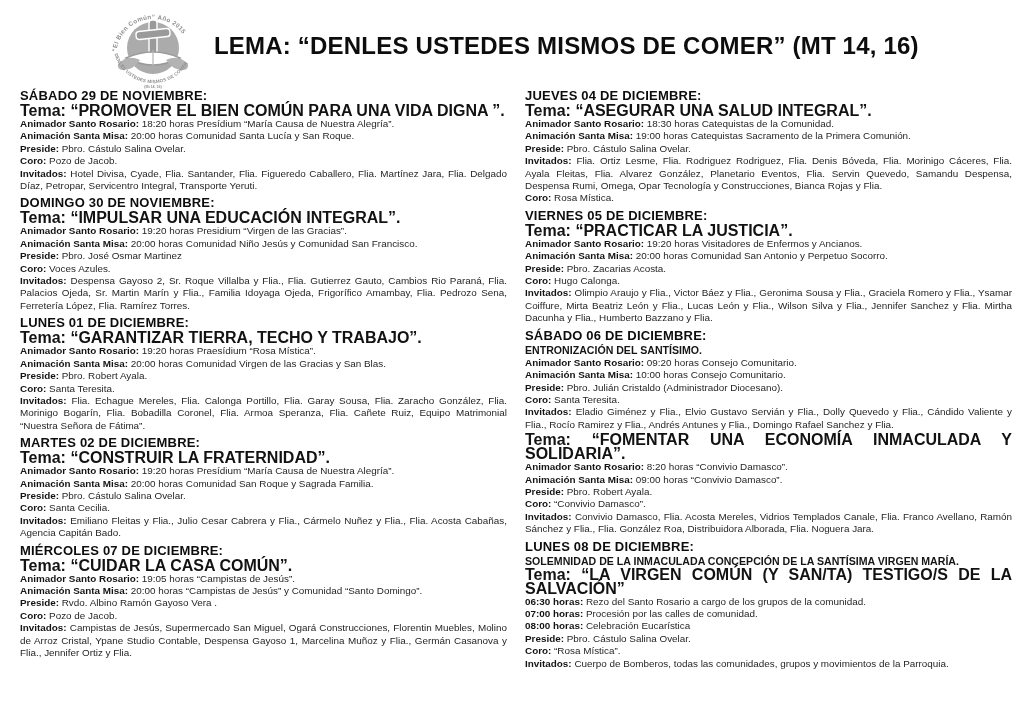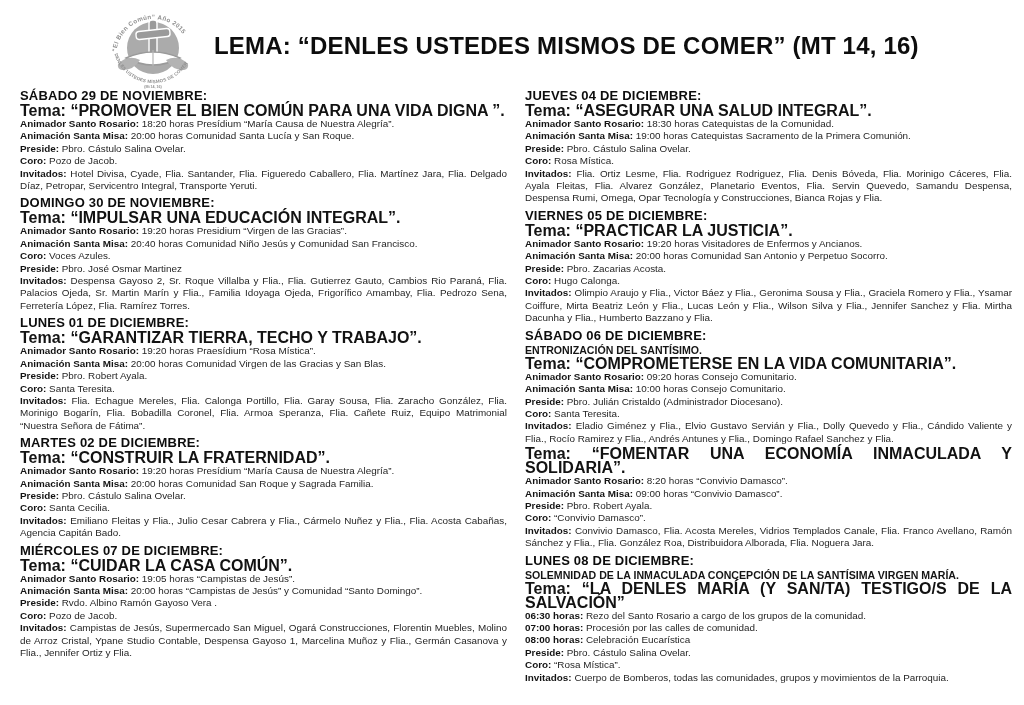--- a/index.html
+++ b/index.html
@@ -75,23 +75,23 @@
           <p class="row"><b class="lbl">Animador Santo Rosario:</b> <span class="txt">18:20 horas Presídium “María Causa de Nuestra Alegría”.</span></p>
           <p class="row"><b class="lbl">Animación Santa Misa:</b> <span class="txt">20:00 horas Comunidad Santa Lucía y San Roque.</span></p>
           <p class="row"><b class="lbl">Preside:</b> <span class="txt">Pbro. Cástulo Salina Ovelar.</span></p>
           <p class="row"><b class="lbl">Coro:</b> <span class="txt">Pozo de Jacob.</span></p>
           <p class="row"><b class="lbl">Invitados:</b> <span class="txt">Hotel Divisa, Cyade, Flia. Santander, Flia. Figueredo Caballero, Flia. Martínez Jara, Flia. Delgado Díaz, Petropar, Servicentro Integral, Transporte Yeruti.</span></p>
         </article>
         <article class="entry">
           <h2 class="day">DOMINGO 30 DE NOVIEMBRE:</h2>
           <p class="row tema"><b class="lbl">Tema:</b> <span class="txt">“IMPULSAR UNA EDUCACIÓN INTEGRAL”.</span></p>
           <p class="row"><b class="lbl">Animador Santo Rosario:</b> <span class="txt">19:20 horas Presidium “Virgen de las Gracias”.</span></p>
-          <p class="row"><b class="lbl">Animación Santa Misa:</b> <span class="txt">20:40 horas Comunidad Niño Jesús y Comunidad San Francisco.</span></p>
+          <p class="row"><b class="lbl">Animación Santa Misa:</b> <span class="txt">20:00 horas Comunidad Niño Jesús y Comunidad San Francisco.</span></p>
+          <p class="row"><b class="lbl">Preside:</b> <span class="txt">Pbro. José Osmar Martinez</span></p>
           <p class="row"><b class="lbl">Coro:</b> <span class="txt">Voces Azules.</span></p>
-          <p class="row"><b class="lbl">Preside:</b> <span class="txt">Pbro. José Osmar Martinez</span></p>
           <p class="row"><b class="lbl">Invitados:</b> <span class="txt">Despensa Gayoso 2, Sr. Roque Villalba y Flia., Flia. Gutierrez Gauto, Cambios Rio Paraná, Flia. Palacios Ojeda, Sr. Martin Marín y Flia., Familia Idoyaga Ojeda, Frigorífico Amambay, Flia. Pedrozo Sena, Ferretería López, Flia. Ramírez Torres.</span></p>
         </article>
         <article class="entry">
           <h2 class="day">LUNES 01 DE DICIEMBRE:</h2>
           <p class="row tema"><b class="lbl">Tema:</b> <span class="txt">“GARANTIZAR TIERRA, TECHO Y TRABAJO”.</span></p>
           <p class="row"><b class="lbl">Animador Santo Rosario:</b> <span class="txt">19:20 horas Praesídium “Rosa Mística”.</span></p>
           <p class="row"><b class="lbl">Animación Santa Misa:</b> <span class="txt">20:00 horas Comunidad Virgen de las Gracias y San Blas.</span></p>
           <p class="row"><b class="lbl">Preside:</b> <span class="txt">Pbro. Robert Ayala.</span></p>
           <p class="row"><b class="lbl">Coro:</b> <span class="txt">Santa Teresita.</span></p>
           <p class="row"><b class="lbl">Invitados:</b> <span class="txt">Flia. Echague Mereles, Flia. Calonga Portillo, Flia. Garay Sousa, Flia. Zaracho González, Flia. Morinigo Bogarín, Flia. Bobadilla Coronel, Flia. Armoa Speranza, Flia. Cañete Ruiz, Equipo Matrimonial “Nuestra Señora de Fátima”.</span></p>
@@ -115,54 +115,53 @@
           <p class="row"><b class="lbl">Invitados:</b> <span class="txt">Campistas de Jesús, Supermercado San Miguel, Ogará Construcciones, Florentin Muebles, Molino de Arroz Cristal, Ypane Studio Contable, Despensa Gayoso 1, Marcelina Muñoz y Flia., Germán Casanova y Flia., Jennifer Ortiz y Flia.</span></p>
         </article>
       </section>
     <section class="col" id="col-right">
         <article class="entry">
           <h2 class="day">JUEVES 04 DE DICIEMBRE:</h2>
           <p class="row tema"><b class="lbl">Tema:</b> <span class="txt">“ASEGURAR UNA SALUD INTEGRAL”.</span></p>
           <p class="row"><b class="lbl">Animador Santo Rosario:</b> <span class="txt">18:30 horas Catequistas de la Comunidad.</span></p>
           <p class="row"><b class="lbl">Animación Santa Misa:</b> <span class="txt">19:00 horas Catequistas Sacramento de la Primera Comunión.</span></p>
           <p class="row"><b class="lbl">Preside:</b> <span class="txt">Pbro. Cástulo Salina Ovelar.</span></p>
+          <p class="row"><b class="lbl">Invitados:</b> <span class="txt">Flia. Ortiz Lesme, Flia. Rodriguez Rodriguez, Flia. Denis Bóveda, Flia. Morinigo Cáceres, Flia. Ayala Fleitas, Flia. Alvarez González, Planetario Eventos, Flia. Servin Quevedo, Samandu Despensa, Despensa Rumi, Omega, Opar Tecnología y Construcciones, Bianca Rojas y Flia.</span></p>
           <p class="row"><b class="lbl">Coro:</b> <span class="txt">Rosa Mística.</span></p>
-          <p class="row"><b class="lbl">Invitados:</b> <span class="txt">Flia. Ortiz Lesme, Flia. Rodriguez Rodriguez, Flia. Denis Bóveda, Flia. Morinigo Cáceres, Flia. Ayala Fleitas, Flia. Alvarez González, Planetario Eventos, Flia. Servin Quevedo, Samandu Despensa, Despensa Rumi, Omega, Opar Tecnología y Construcciones, Bianca Rojas y Flia.</span></p>
         </article>
         <article class="entry">
           <h2 class="day">VIERNES 05 DE DICIEMBRE:</h2>
           <p class="row tema"><b class="lbl">Tema:</b> <span class="txt">“PRACTICAR LA JUSTICIA”.</span></p>
           <p class="row"><b class="lbl">Animador Santo Rosario:</b> <span class="txt">19:20 horas Visitadores de Enfermos y Ancianos.</span></p>
           <p class="row"><b class="lbl">Animación Santa Misa:</b> <span class="txt">20:00 horas Comunidad San Antonio y Perpetuo Socorro.</span></p>
           <p class="row"><b class="lbl">Preside:</b> <span class="txt">Pbro. Zacarias Acosta.</span></p>
           <p class="row"><b class="lbl">Coro:</b> <span class="txt">Hugo Calonga.</span></p>
           <p class="row"><b class="lbl">Invitados:</b> <span class="txt">Olimpio Araujo y Flia., Victor Báez y Flia., Geronima Sousa y Flia., Graciela Romero y Flia., Ysamar Coiffure, Mirta Beatriz León y Flia., Lucas León y Flia., Wilson Silva y Flia., Jennifer Sanchez y Flia. Mirtha Dacunha y Flia., Humberto Bazzano y Flia.</span></p>
         </article>
         <article class="entry">
           <h2 class="day">SÁBADO 06 DE DICIEMBRE:</h2>
           <p class="subhead">ENTRONIZACIÓN DEL SANTÍSIMO.</p>
-          <p class="row tema"><b class="lbl">Tema:</b> <span class="txt">“COMPROMETERSE EN LA VIDA COMUNITARIA”.</span></p>
           <p class="row"><b class="lbl">Animador Santo Rosario:</b> <span class="txt">09:20 horas Consejo Comunitario.</span></p>
           <p class="row"><b class="lbl">Animación Santa Misa:</b> <span class="txt">10:00 horas Consejo Comunitario.</span></p>
           <p class="row"><b class="lbl">Preside:</b> <span class="txt">Pbro. Julián Cristaldo (Administrador Diocesano).</span></p>
           <p class="row"><b class="lbl">Coro:</b> <span class="txt">Santa Teresita.</span></p>
           <p class="row"><b class="lbl">Invitados:</b> <span class="txt">Eladio Giménez y Flia., Elvio Gustavo Servián y Flia., Dolly Quevedo y Flia., Cándido Valiente y Flia., Rocío Ramirez y Flia., Andrés Antunes y Flia., Domingo Rafael Sanchez y Flia.</span></p>
         </article>
         <article class="entry">
           <p class="row tema"><b class="lbl">Tema:</b> <span class="txt">“FOMENTAR UNA ECONOMÍA INMACULADA Y SOLIDARIA”.</span></p>
           <p class="row"><b class="lbl">Animador Santo Rosario:</b> <span class="txt">8:20 horas “Convivio Damasco”.</span></p>
           <p class="row"><b class="lbl">Animación Santa Misa:</b> <span class="txt">09:00 horas “Convivio Damasco”.</span></p>
           <p class="row"><b class="lbl">Preside:</b> <span class="txt">Pbro. Robert Ayala.</span></p>
           <p class="row"><b class="lbl">Coro:</b> <span class="txt">“Convivio Damasco”.</span></p>
           <p class="row"><b class="lbl">Invitados:</b> <span class="txt">Convivio Damasco, Flia. Acosta Mereles, Vidrios Templados Canale, Flia. Franco Avellano, Ramón Sánchez y Flia., Flia. González Roa, Distribuidora Alborada, Flia. Noguera Jara.</span></p>
         </article>
         <article class="entry">
           <h2 class="day">LUNES 08 DE DICIEMBRE:</h2>
           <p class="subhead">SOLEMNIDAD DE LA INMACULADA CONCEPCIÓN DE LA SANTÍSIMA VIRGEN MARÍA.</p>
-          <p class="row tema"><b class="lbl">Tema:</b> <span class="txt">“LA DENLES MARÍA (Y SAN/TA) TESTIGO/S DE LA SALVACIÓN”</span></p>
+          <p class="row tema"><b class="lbl">Tema:</b> <span class="txt">“LA VIRGEN COMÚN (Y SAN/TA) TESTIGO/S DE LA SALVACIÓN”</span></p>
           <p class="row"><b class="lbl">06:30 horas:</b> <span class="txt">Rezo del Santo Rosario a cargo de los grupos de la comunidad.</span></p>
           <p class="row"><b class="lbl">07:00 horas:</b> <span class="txt">Procesión por las calles de comunidad.</span></p>
           <p class="row"><b class="lbl">08:00 horas:</b> <span class="txt">Celebración Eucarística</span></p>
           <p class="row"><b class="lbl">Preside:</b> <span class="txt">Pbro. Cástulo Salina Ovelar.</span></p>
           <p class="row"><b class="lbl">Coro:</b> <span class="txt">“Rosa Mística”.</span></p>
           <p class="row"><b class="lbl">Invitados:</b> <span class="txt">Cuerpo de Bomberos, todas las comunidades, grupos y movimientos de la Parroquia.</span></p>
         </article>
       </section>
   </div>
 

